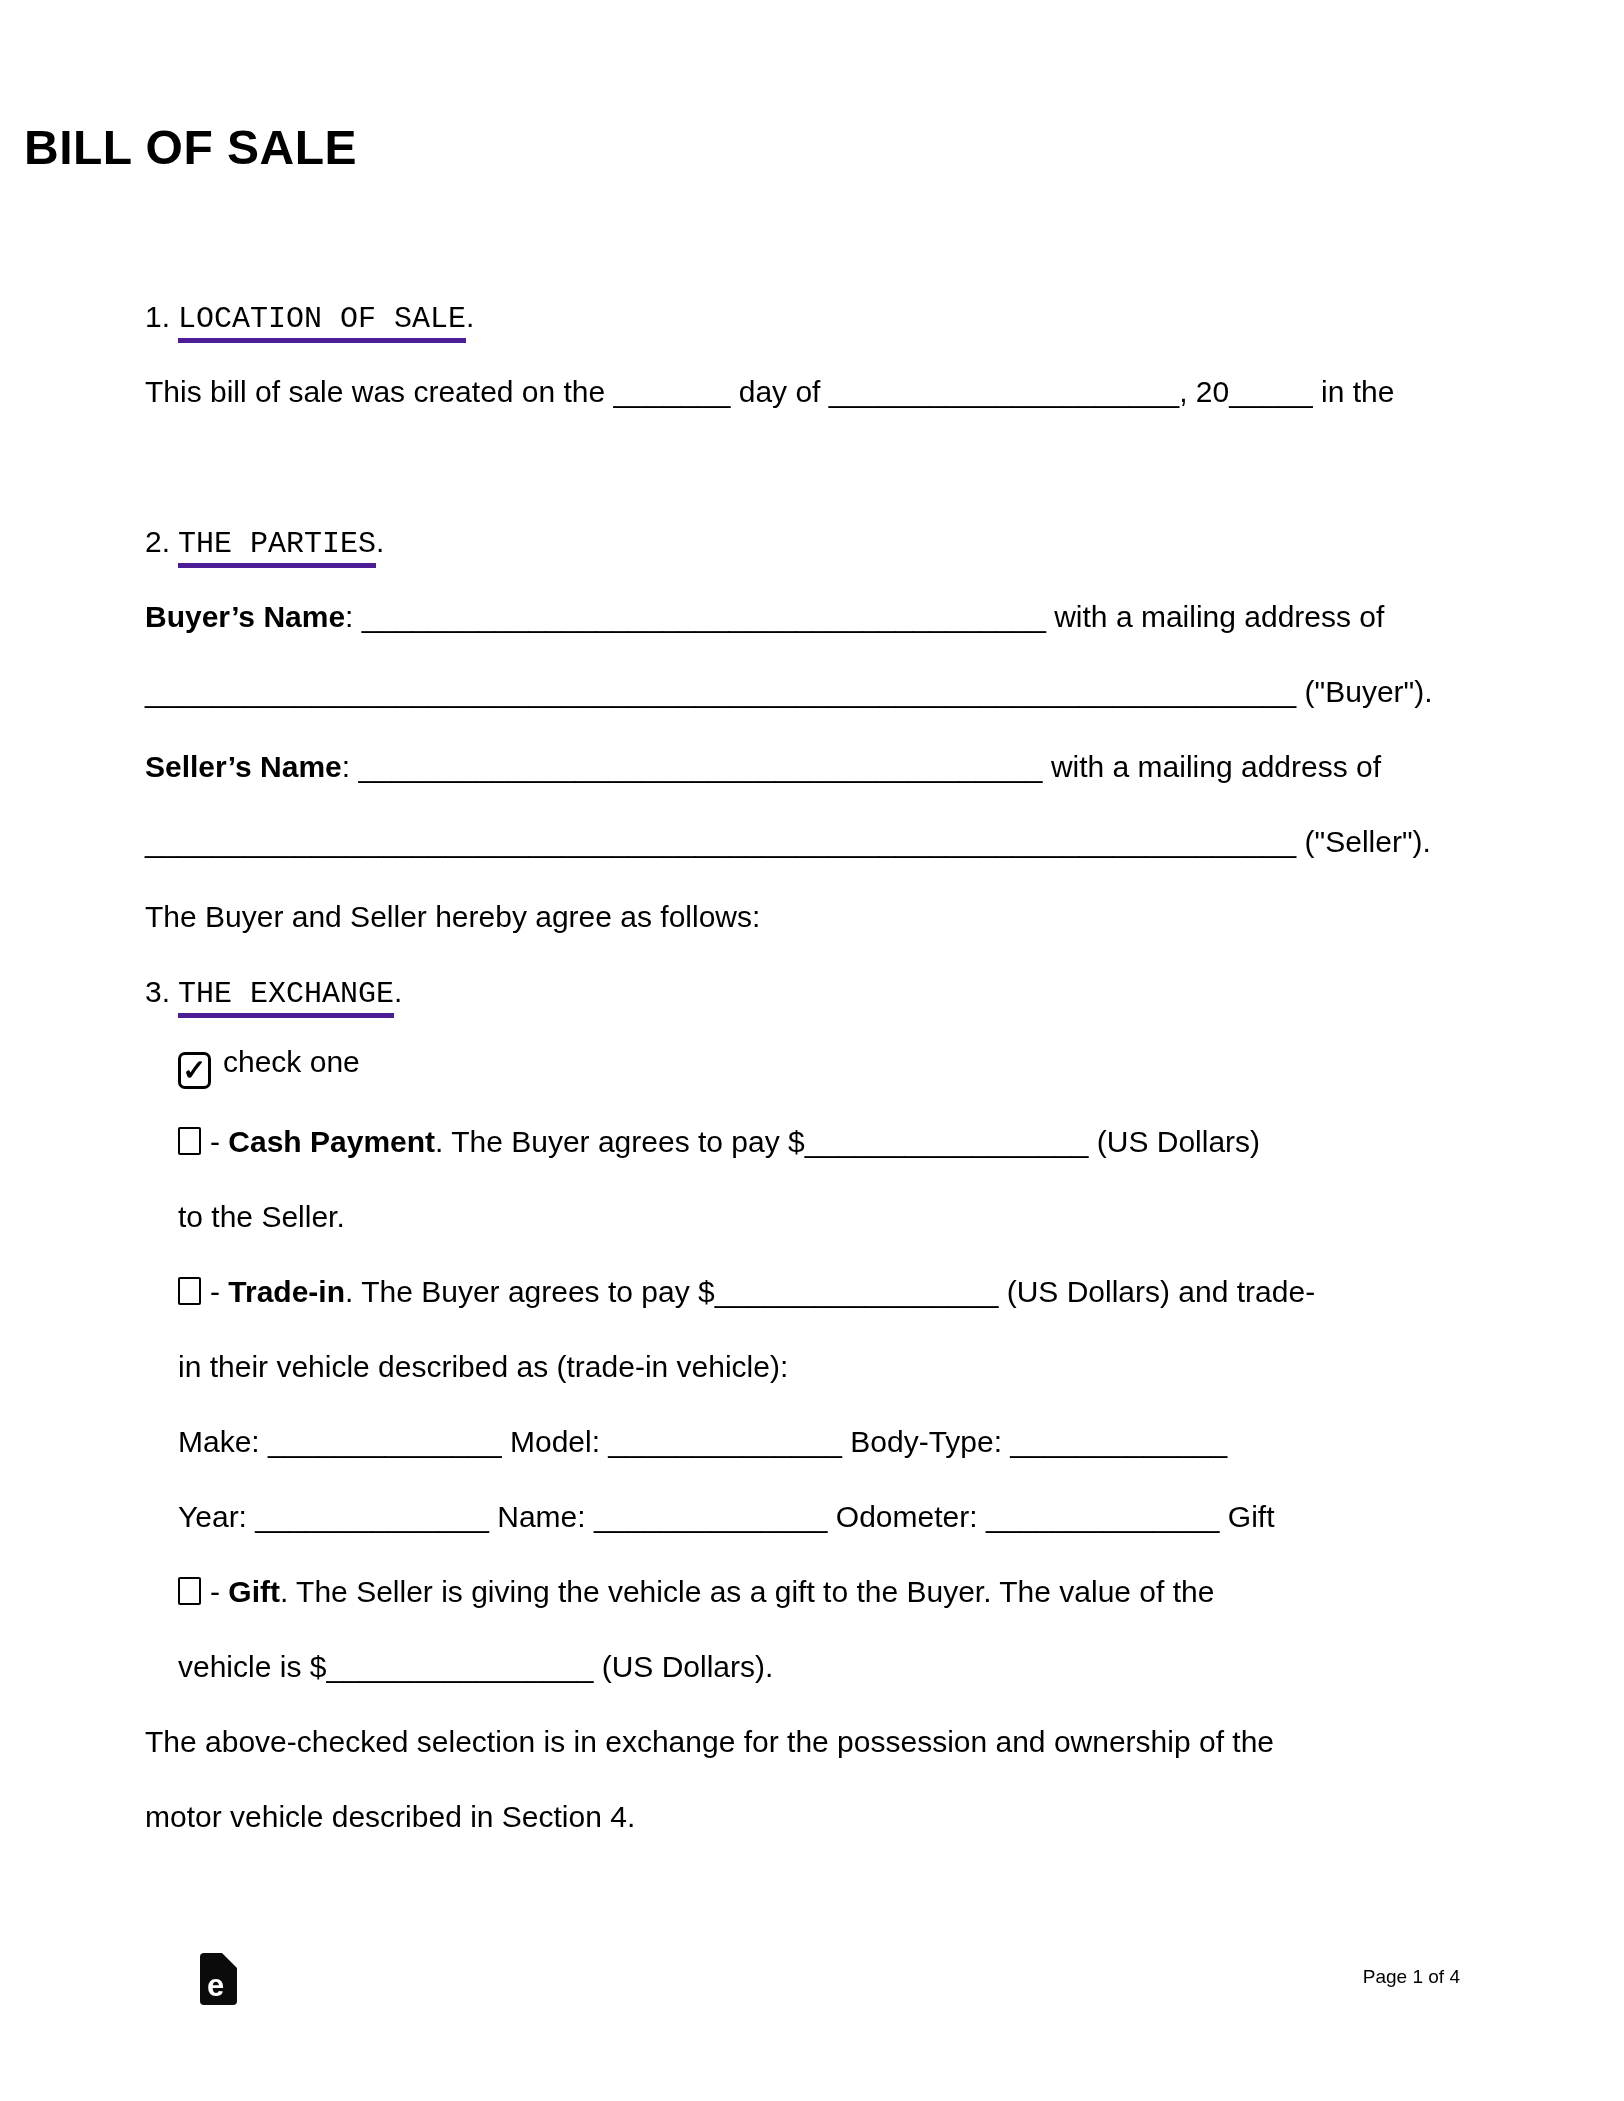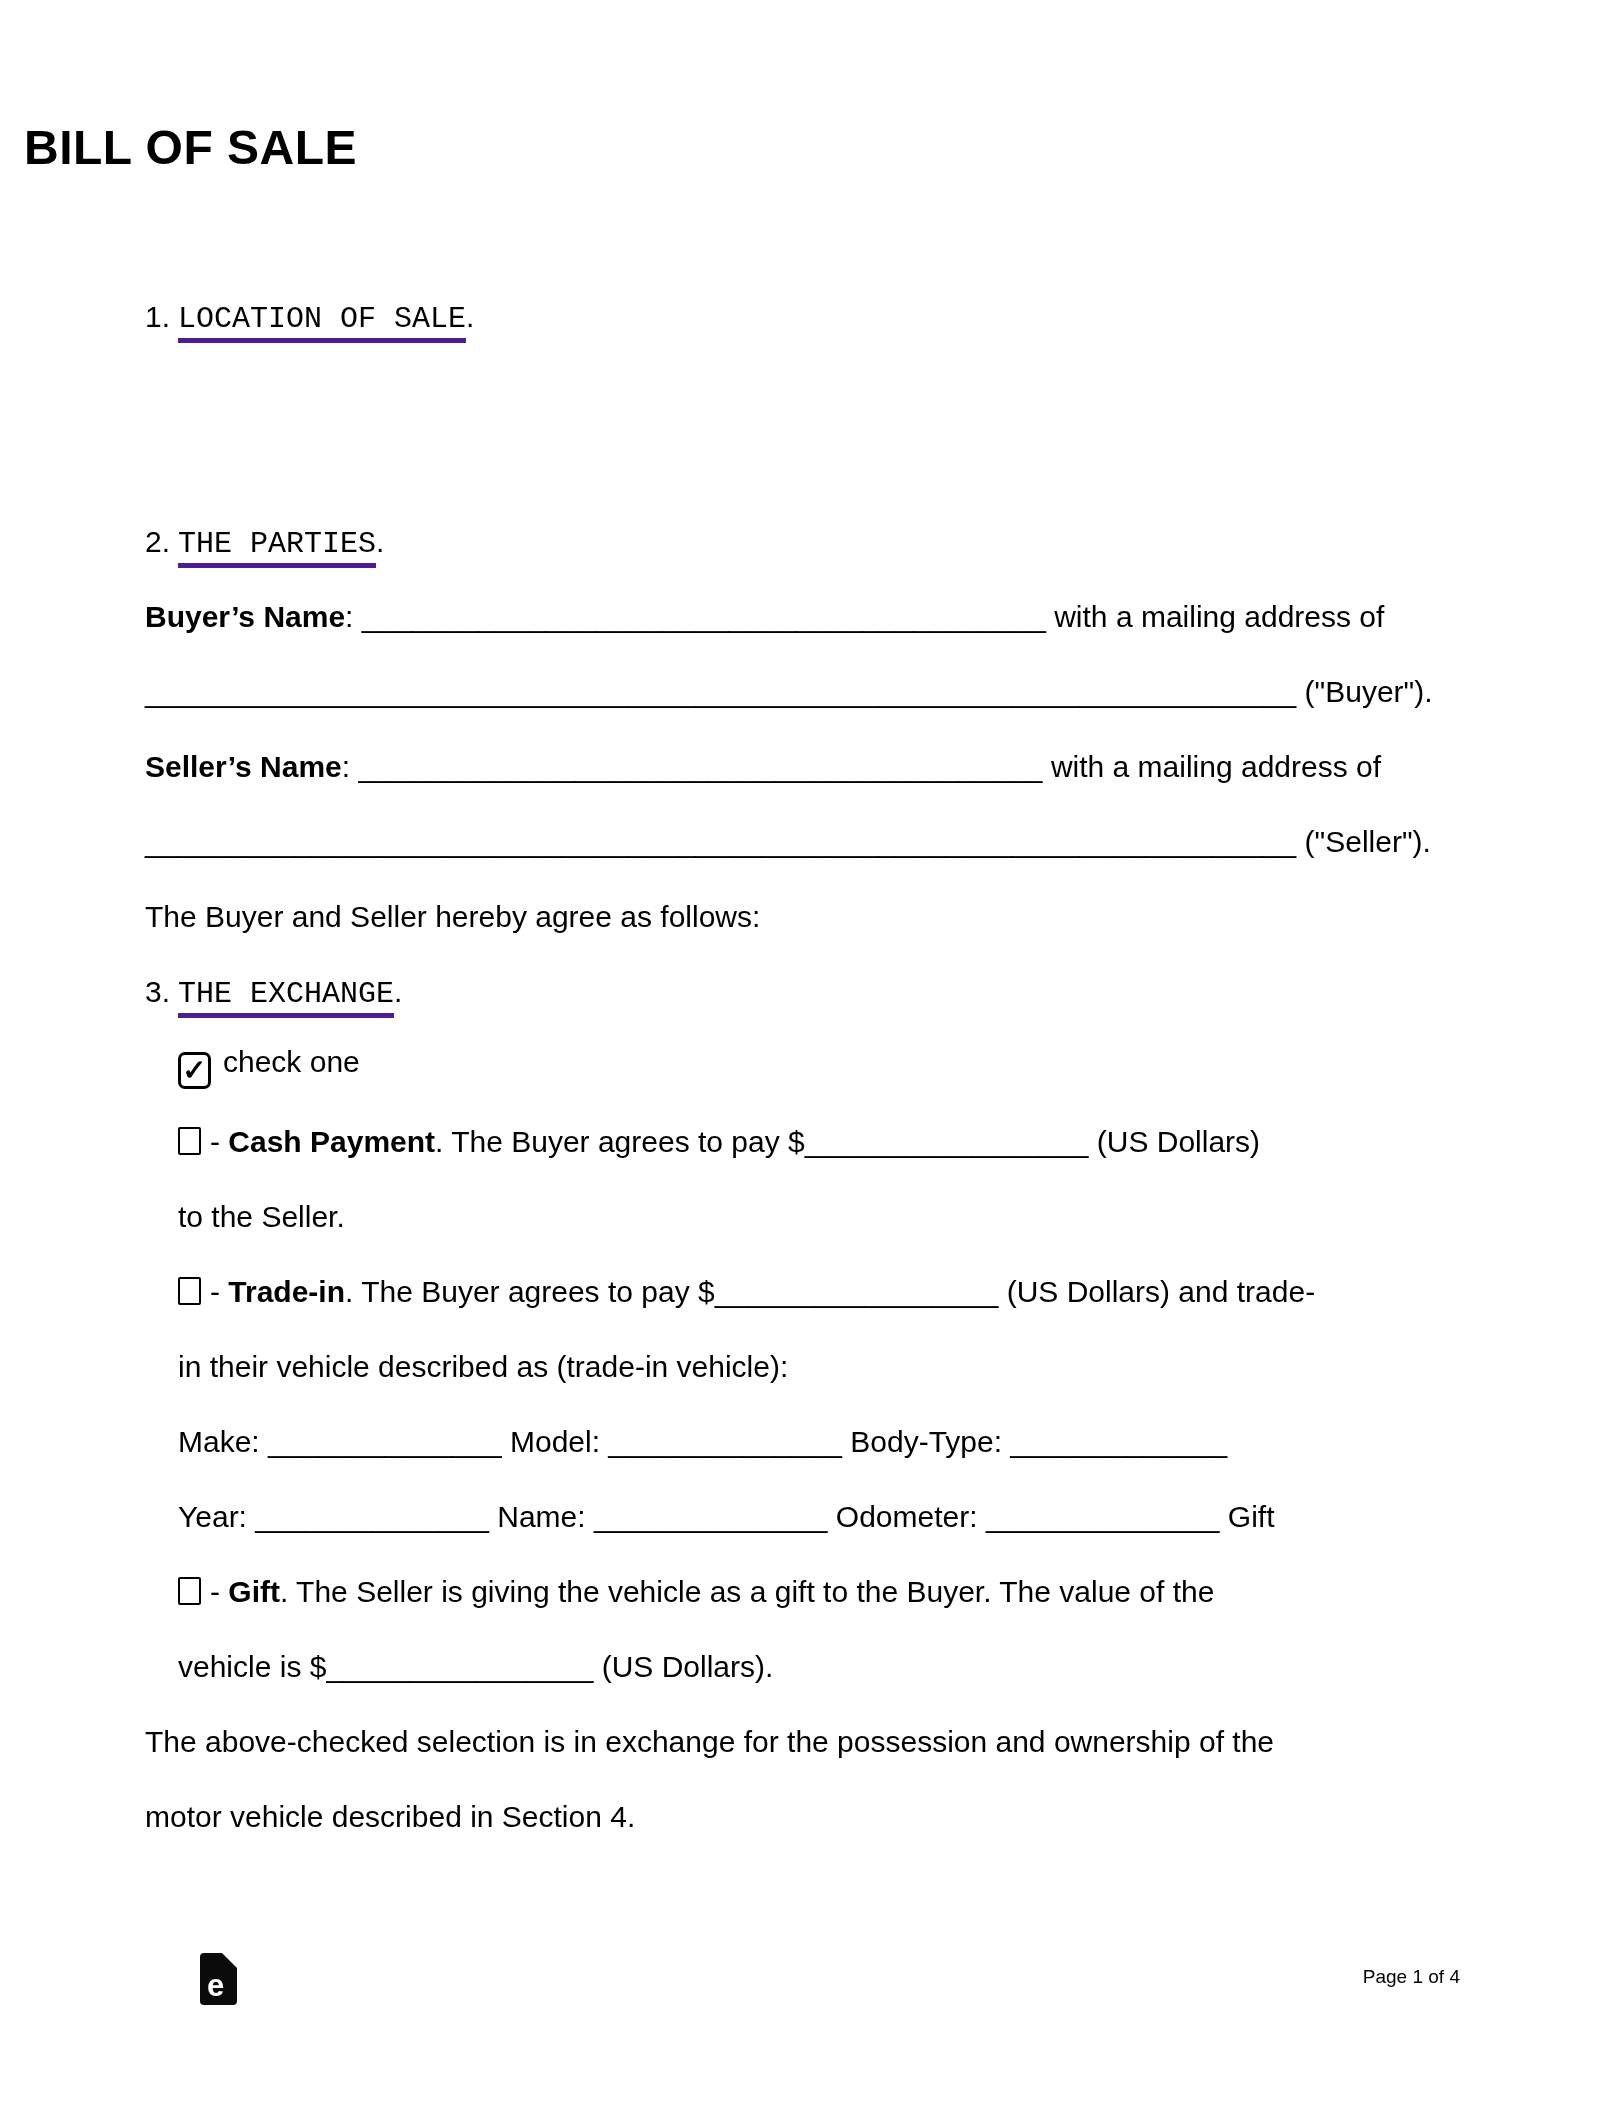--- a/index.html
+++ b/index.html
@@ -74,20 +74,21 @@
 </style>
 </head>
 <body>
 
 <div class="page">
 
   <div class="title">BILL OF SALE</div>
 
   <div class="ln" style="top:298px"><span class="num">1.</span><span class="u">LOCATION OF SALE</span><span>.</span></div>
 
+  <div class="ln" style="top:373px"><span>This bill of sale was created on the </span><span>_______</span><span> day of </span><span>_____________________</span><span>, 20</span><span>_____</span><span> in the</span></div>
 
 
   <div class="ln" style="top:523px"><span class="num">2.</span><span class="u">THE PARTIES</span><span>.</span></div>
 
   <div class="ln" style="top:598px"><span class="b">Buyer’s Name</span><span>: </span><span>_________________________________________</span><span> with a mailing address of</span></div>
 
   <div class="ln" style="top:673px"><span>_____________________________________________________________________</span><span> ("Buyer").</span></div>
 
   <div class="ln" style="top:748px"><span class="b">Seller’s Name</span><span>: </span><span>_________________________________________</span><span> with a mailing address of</span></div>
 

